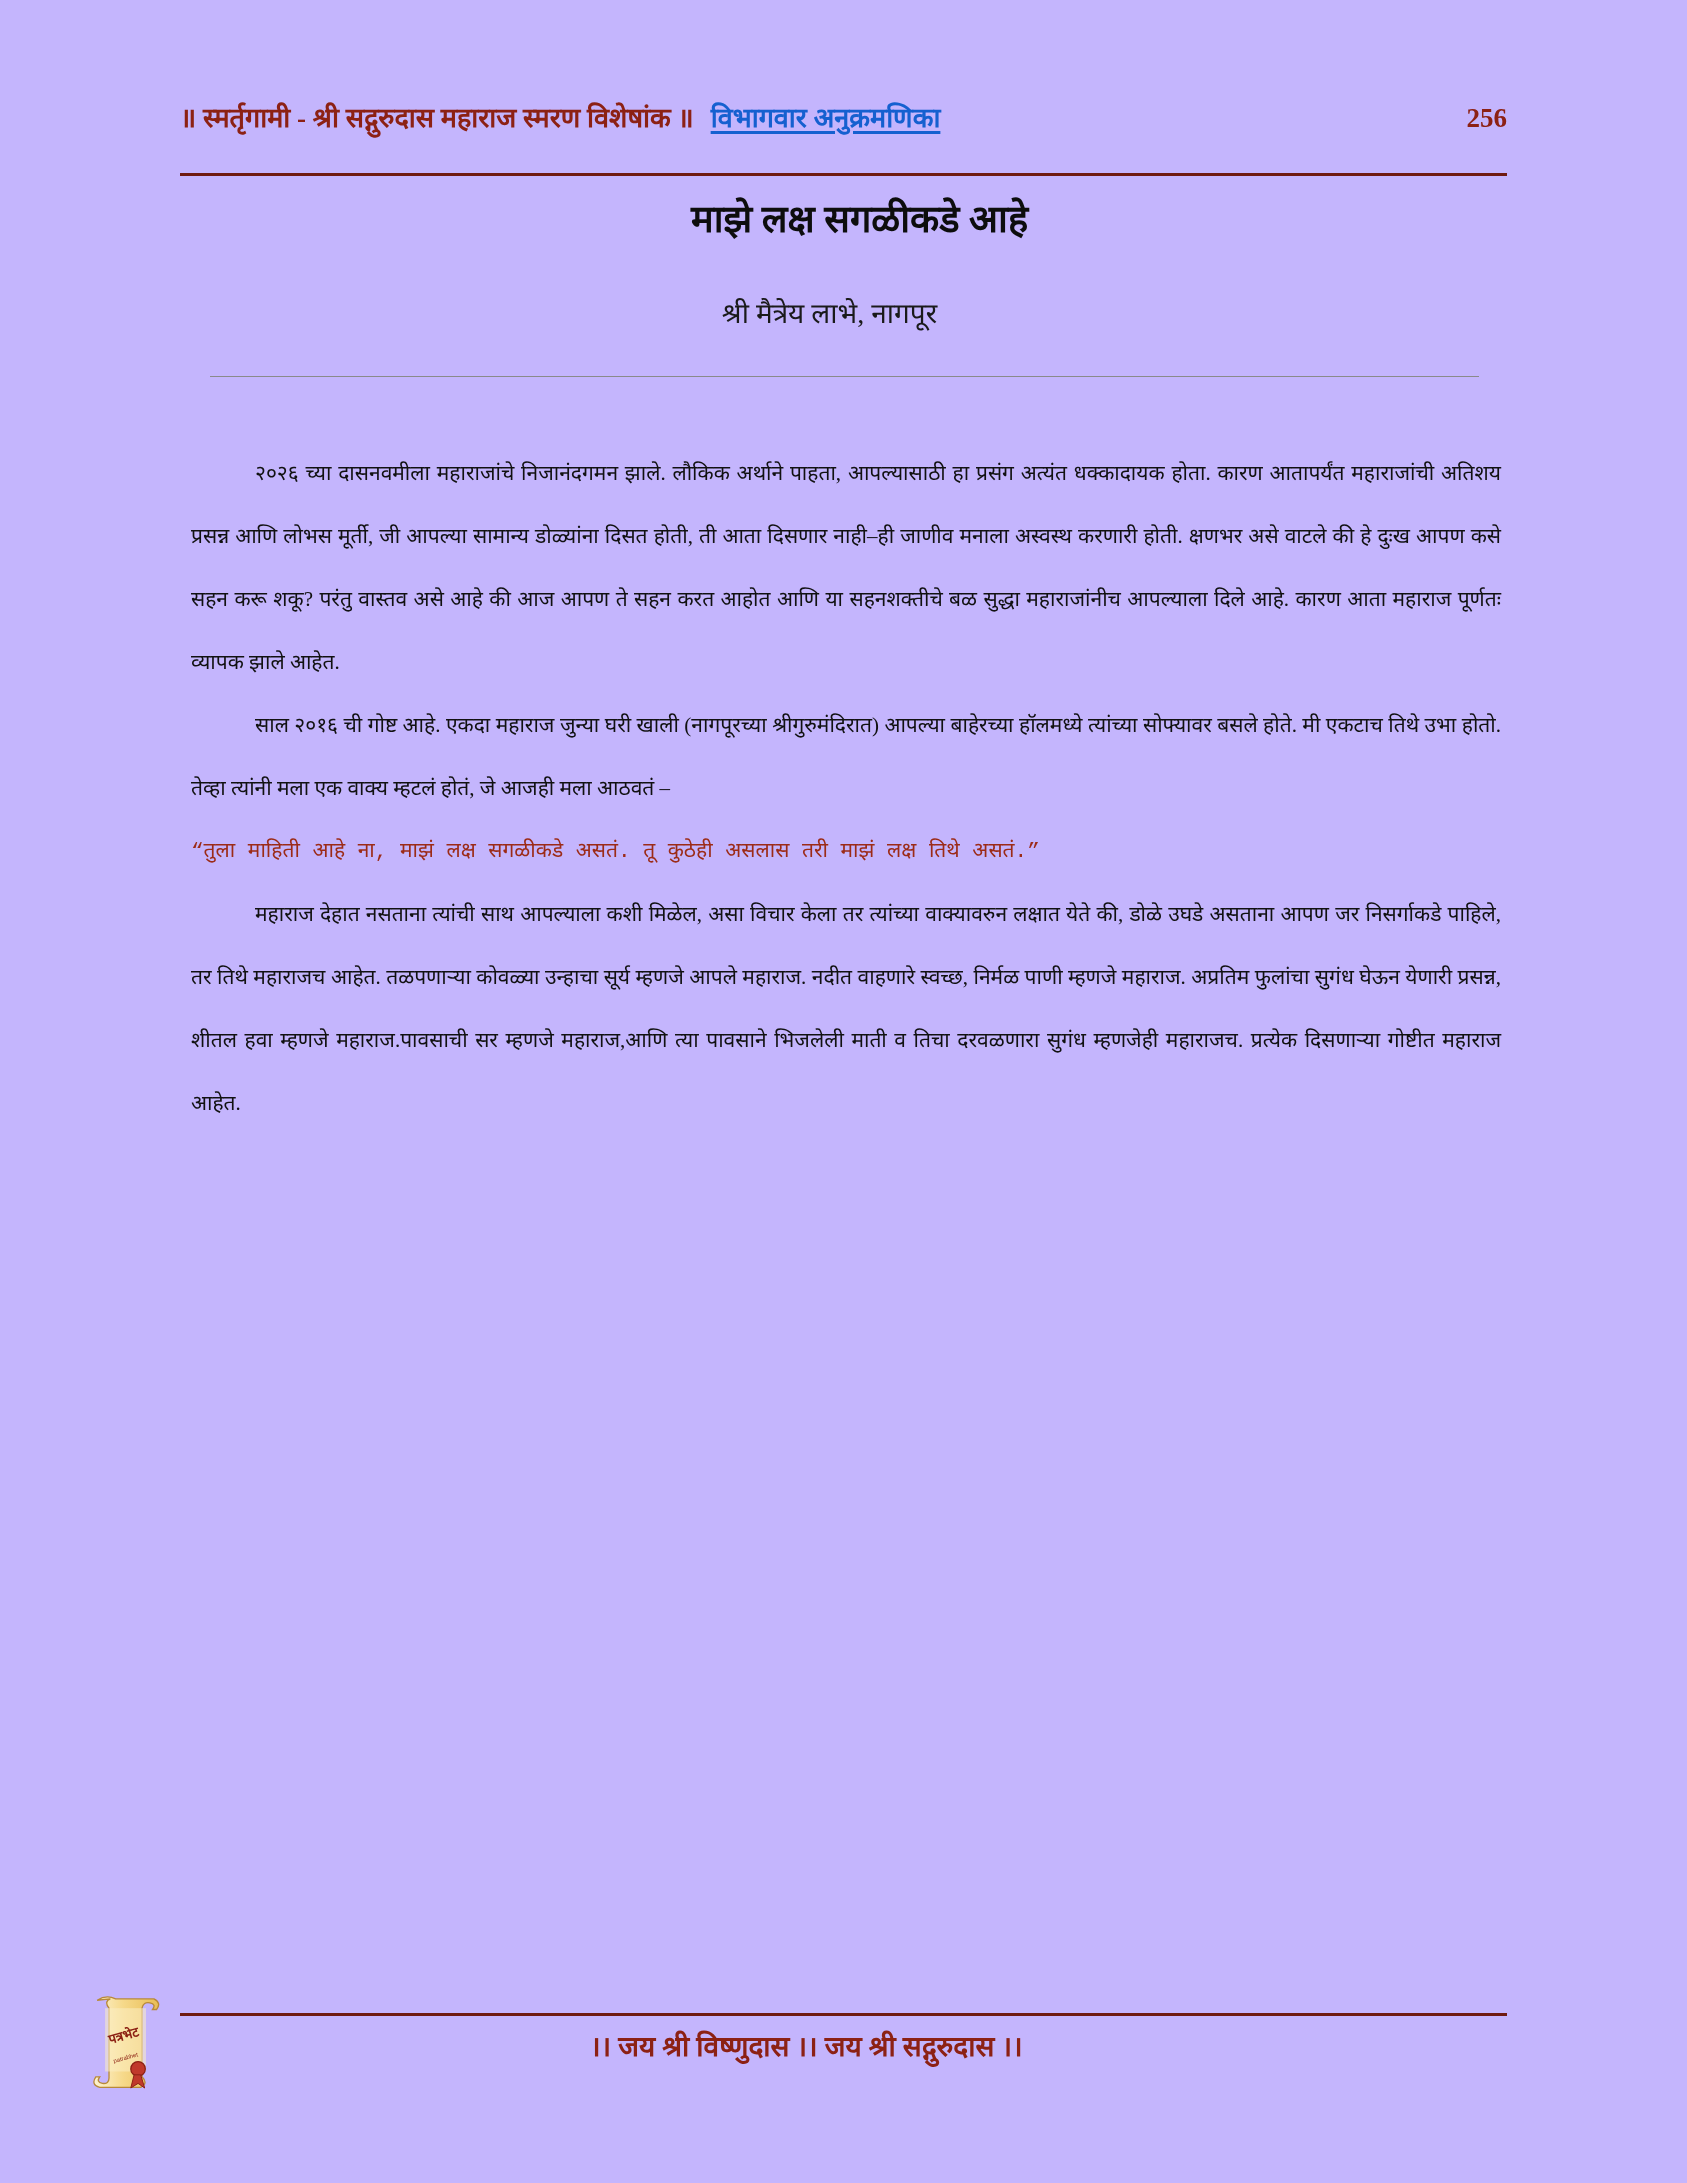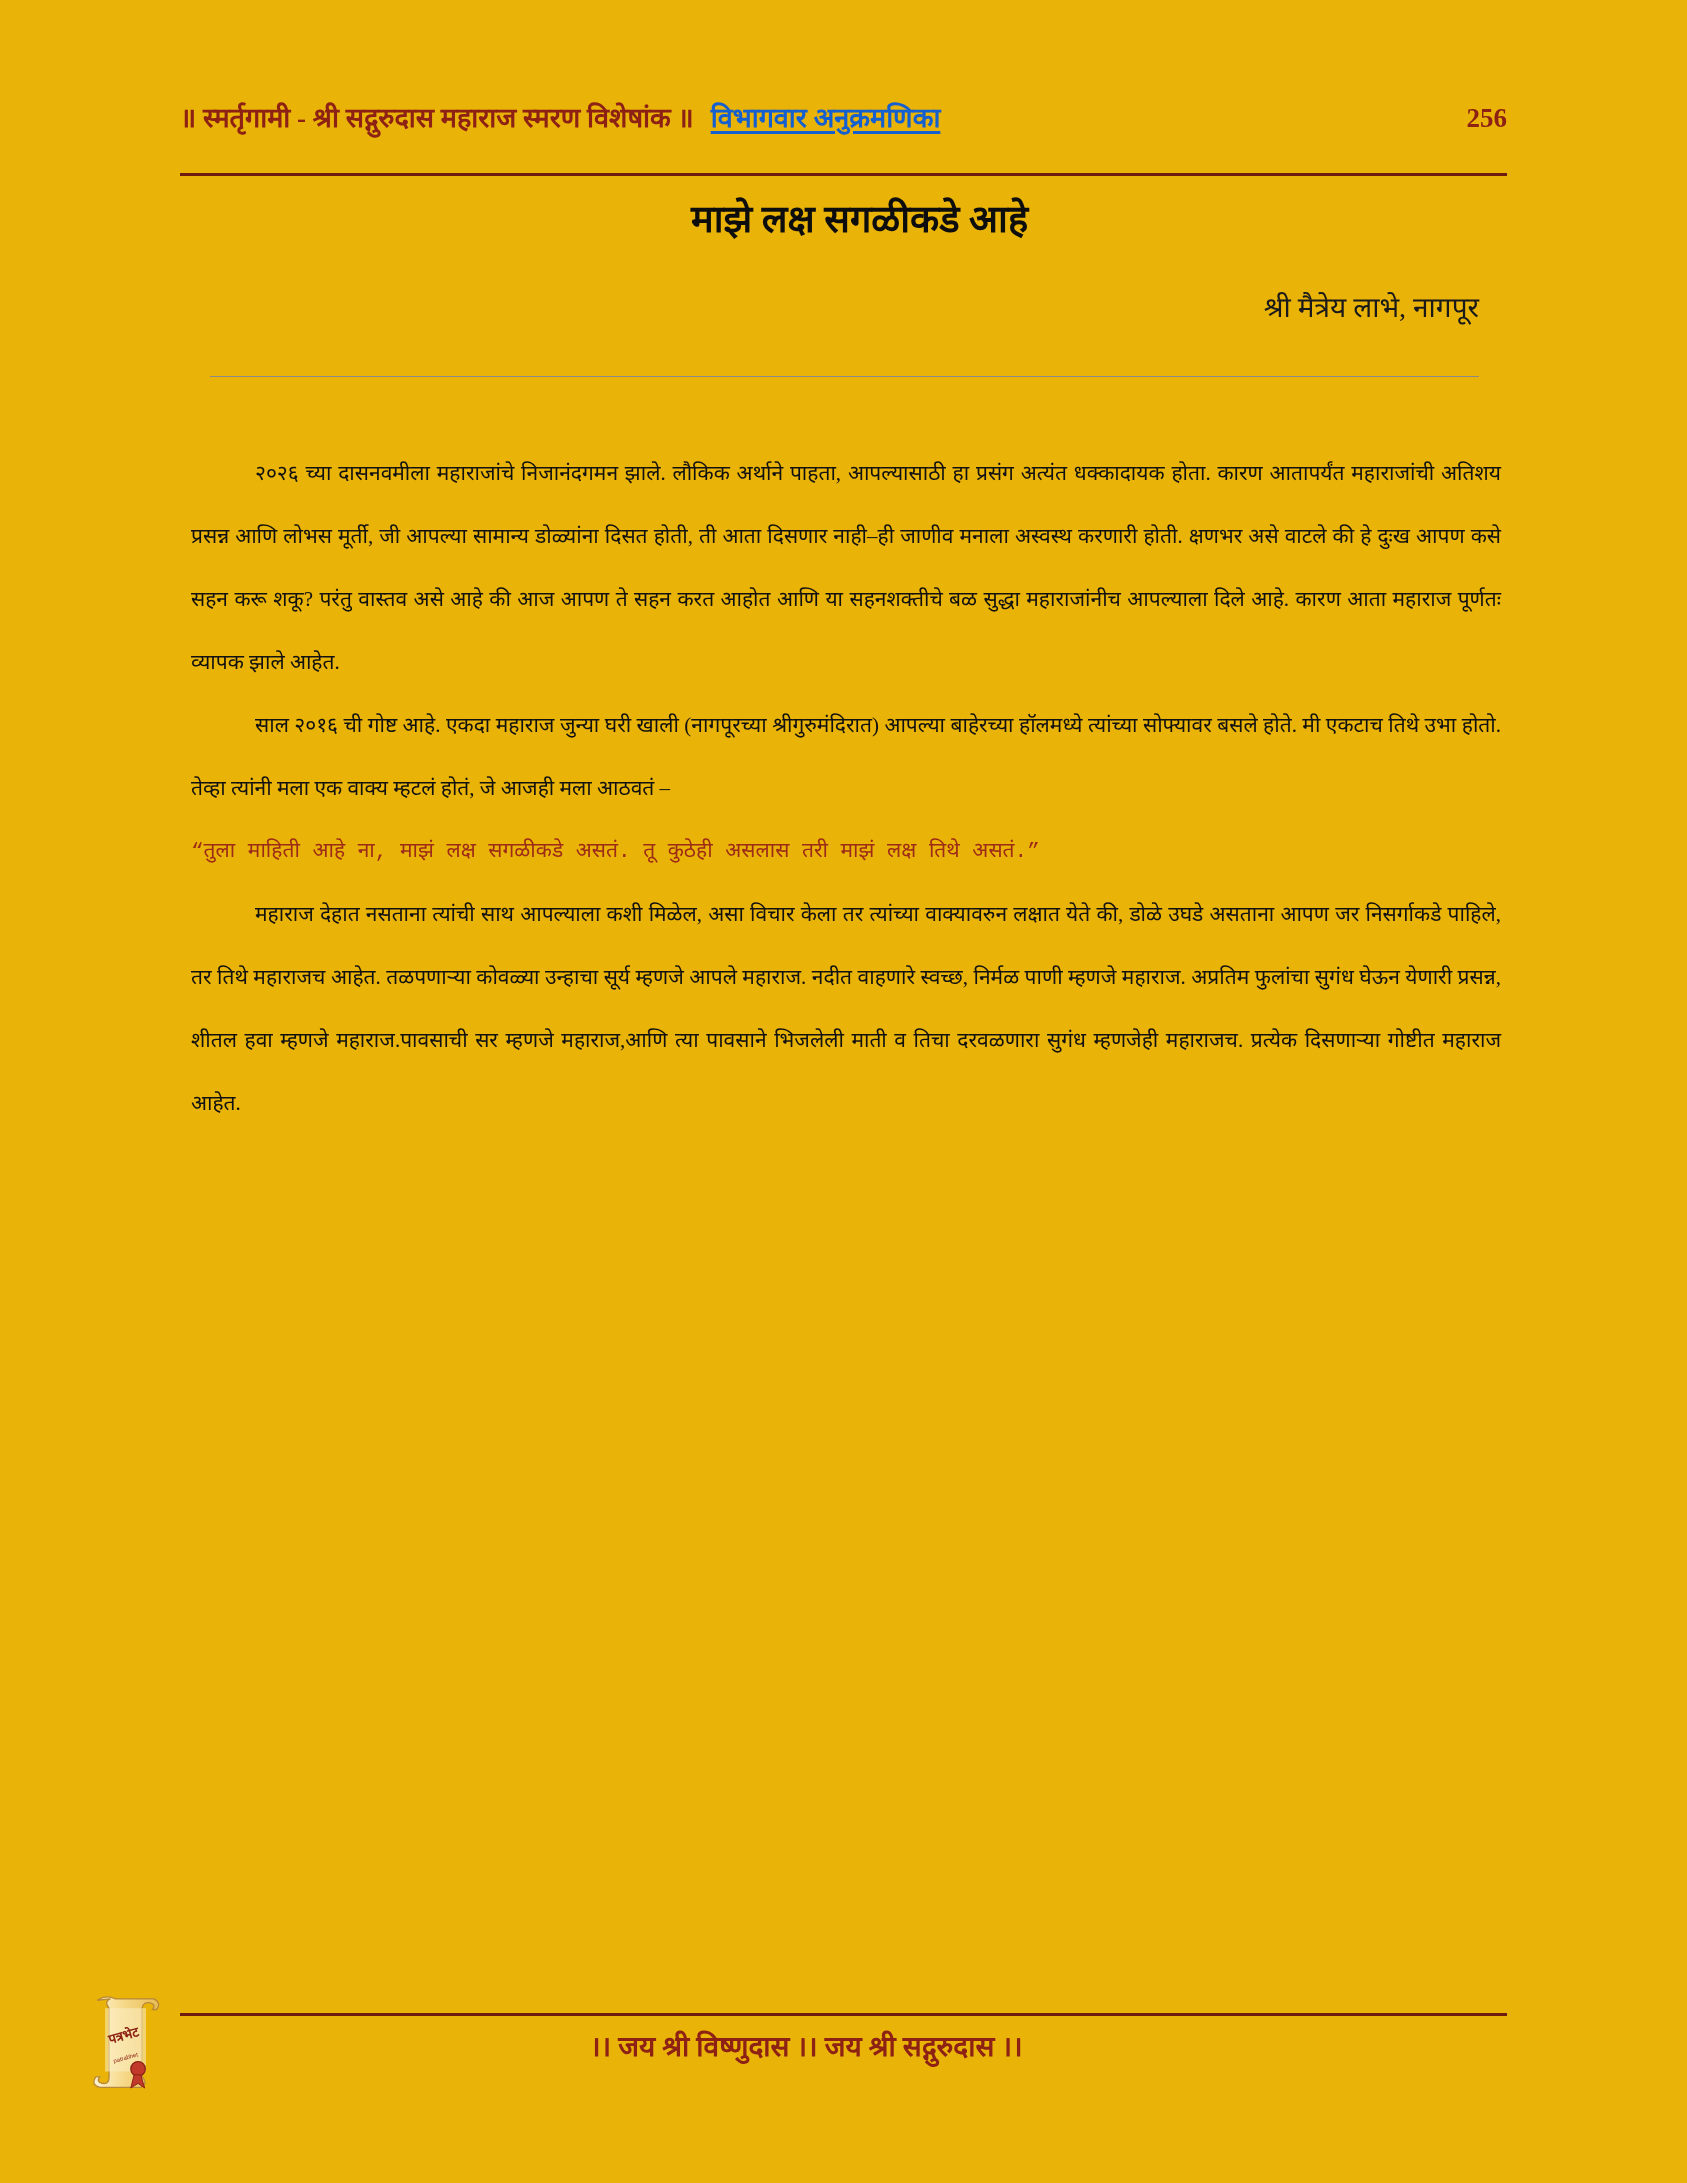--- a/index.html
+++ b/index.html
@@ -7,21 +7,21 @@
     padding: 0;
     background: #ffffff;
   }
   body {
     font-family: "Liberation Serif", "DejaVu Serif", serif;
   }
   .page {
     position: relative;
     width: 1687px;
     height: 2183px;
-    background: #eab308;
+    background: #c4b5fd;
     box-sizing: border-box;
     overflow: hidden;
   }
 
   
   .running-head {
     position: absolute;
     top: 98px;
     left: 180px;
     right: 180px;
@@ -73,24 +73,24 @@
     left: 16px;
     width: 1687px;
     text-align: center;
     font-size: 38px;
     font-weight: bold;
     color: #0d0d0d;
     line-height: 1.25;
   }
   .byline {
     position: absolute;
-    top: 287px;
-    left: 180px;
-    width: 1327px;
-    text-align: right;
+    top: 293px;
+    left: 180px;
+    width: 1327px;
+    text-align: center;
     font-size: 28px;
     color: #1a1a1a;
     padding-right: 28px;
     box-sizing: border-box;
   }
   .rule-title {
     position: absolute;
     top: 376px;
     left: 210px;
     width: 1269px;

